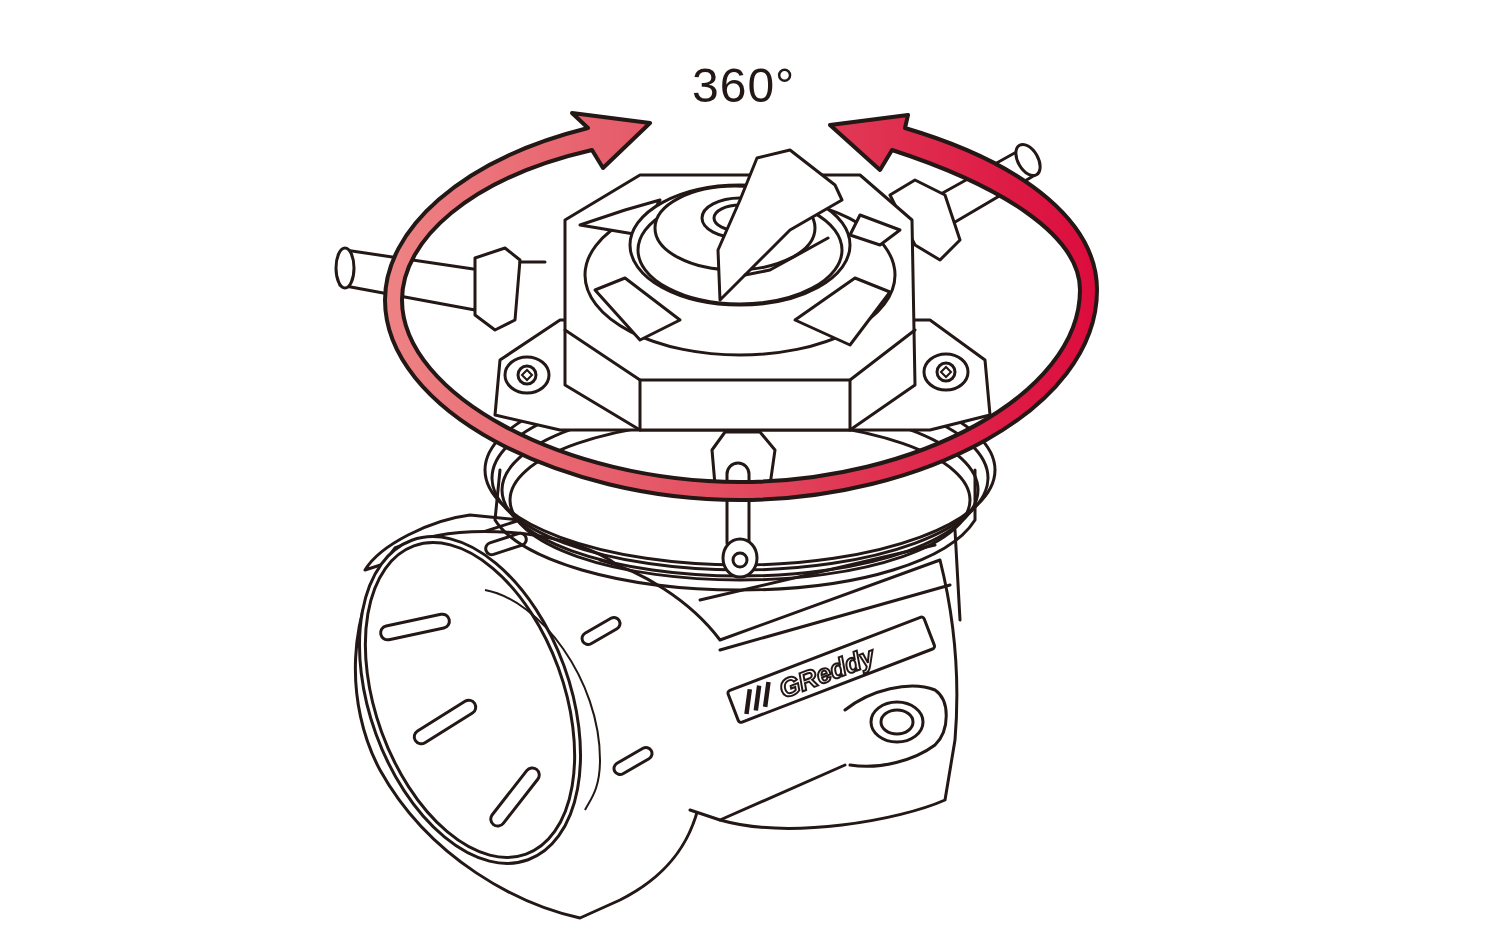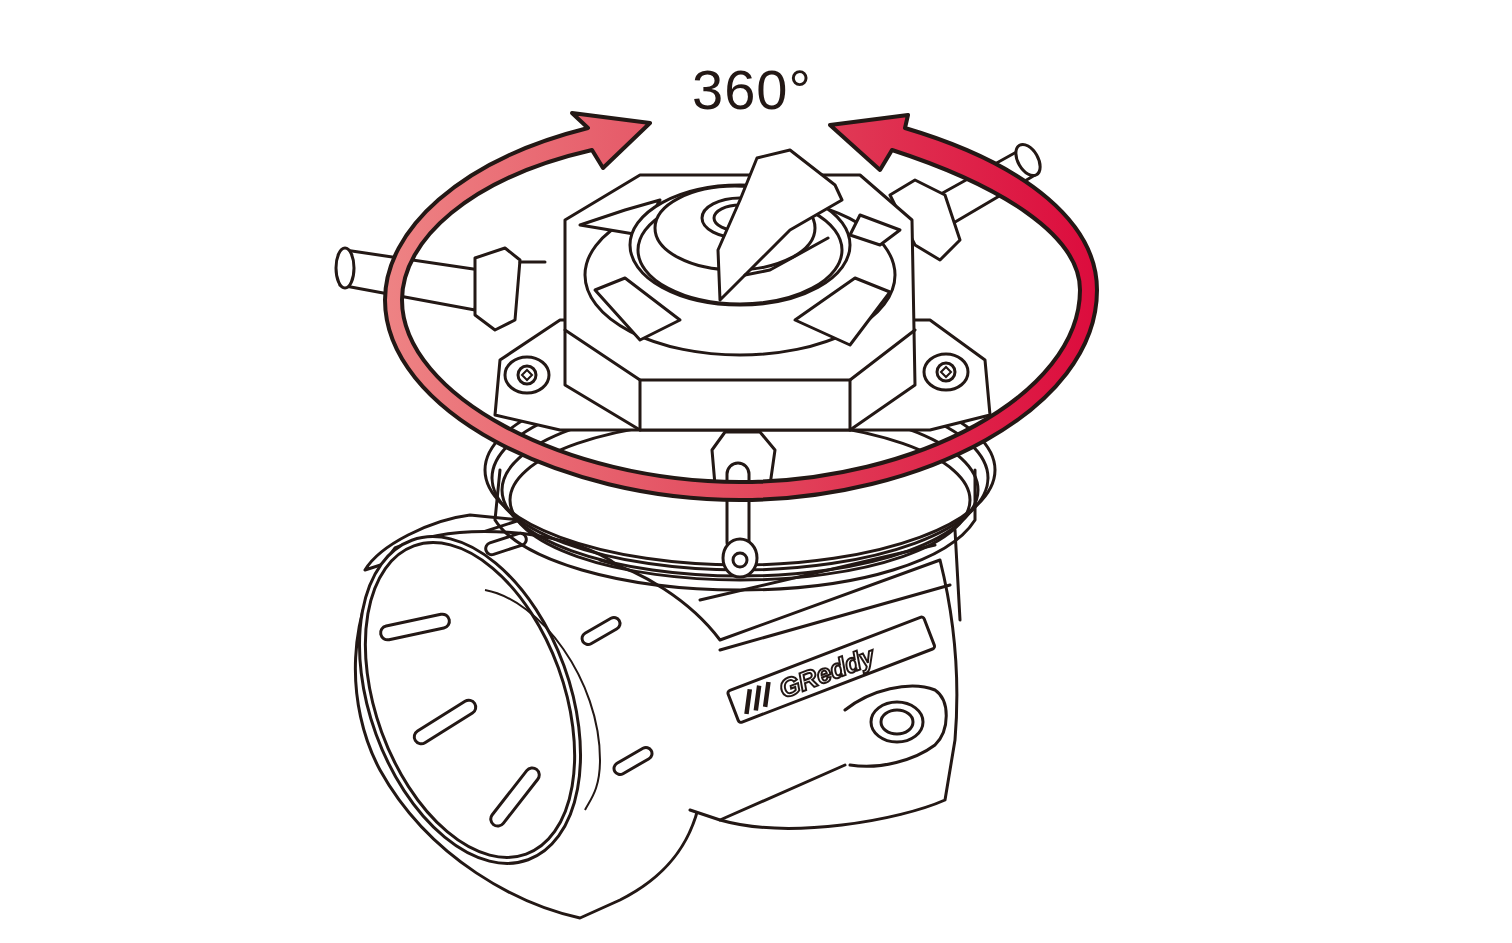--- a/index.html
+++ b/index.html
@@ -1,18 +1,18 @@
 <!DOCTYPE html>
 <html><head>
 <meta charset="utf-8">
 <style>
   html,body{margin:0;padding:0;background:#ffffff;}
   body{width:1512px;height:943px;overflow:hidden;position:relative;font-family:"Liberation Sans",sans-serif;}
   #stage{position:absolute;left:0;top:0;width:1512px;height:943px;}
-  .lbl{position:absolute;left:692px;top:62px;font-size:56px;color:#231815;letter-spacing:1px;font-family:"Liberation Sans",sans-serif;line-height:1;}
+  .lbl{position:absolute;left:692px;top:62px;font-size:48px;color:#231815;letter-spacing:1px;font-family:"Liberation Sans",sans-serif;line-height:1;}
   svg{position:absolute;left:0;top:0;}
   .ln{fill:none;stroke:#231815;stroke-width:3;stroke-linejoin:round;stroke-linecap:round;}
   .lnw{fill:#fff;stroke:#231815;stroke-width:3;stroke-linejoin:round;stroke-linecap:round;}
   .thin{fill:none;stroke:#231815;stroke-width:2;}
   .thick{fill:none;stroke:#231815;stroke-width:4.5;stroke-linejoin:round;}
 </style>
 </head>
 <body>
 
 <div id="stage">

